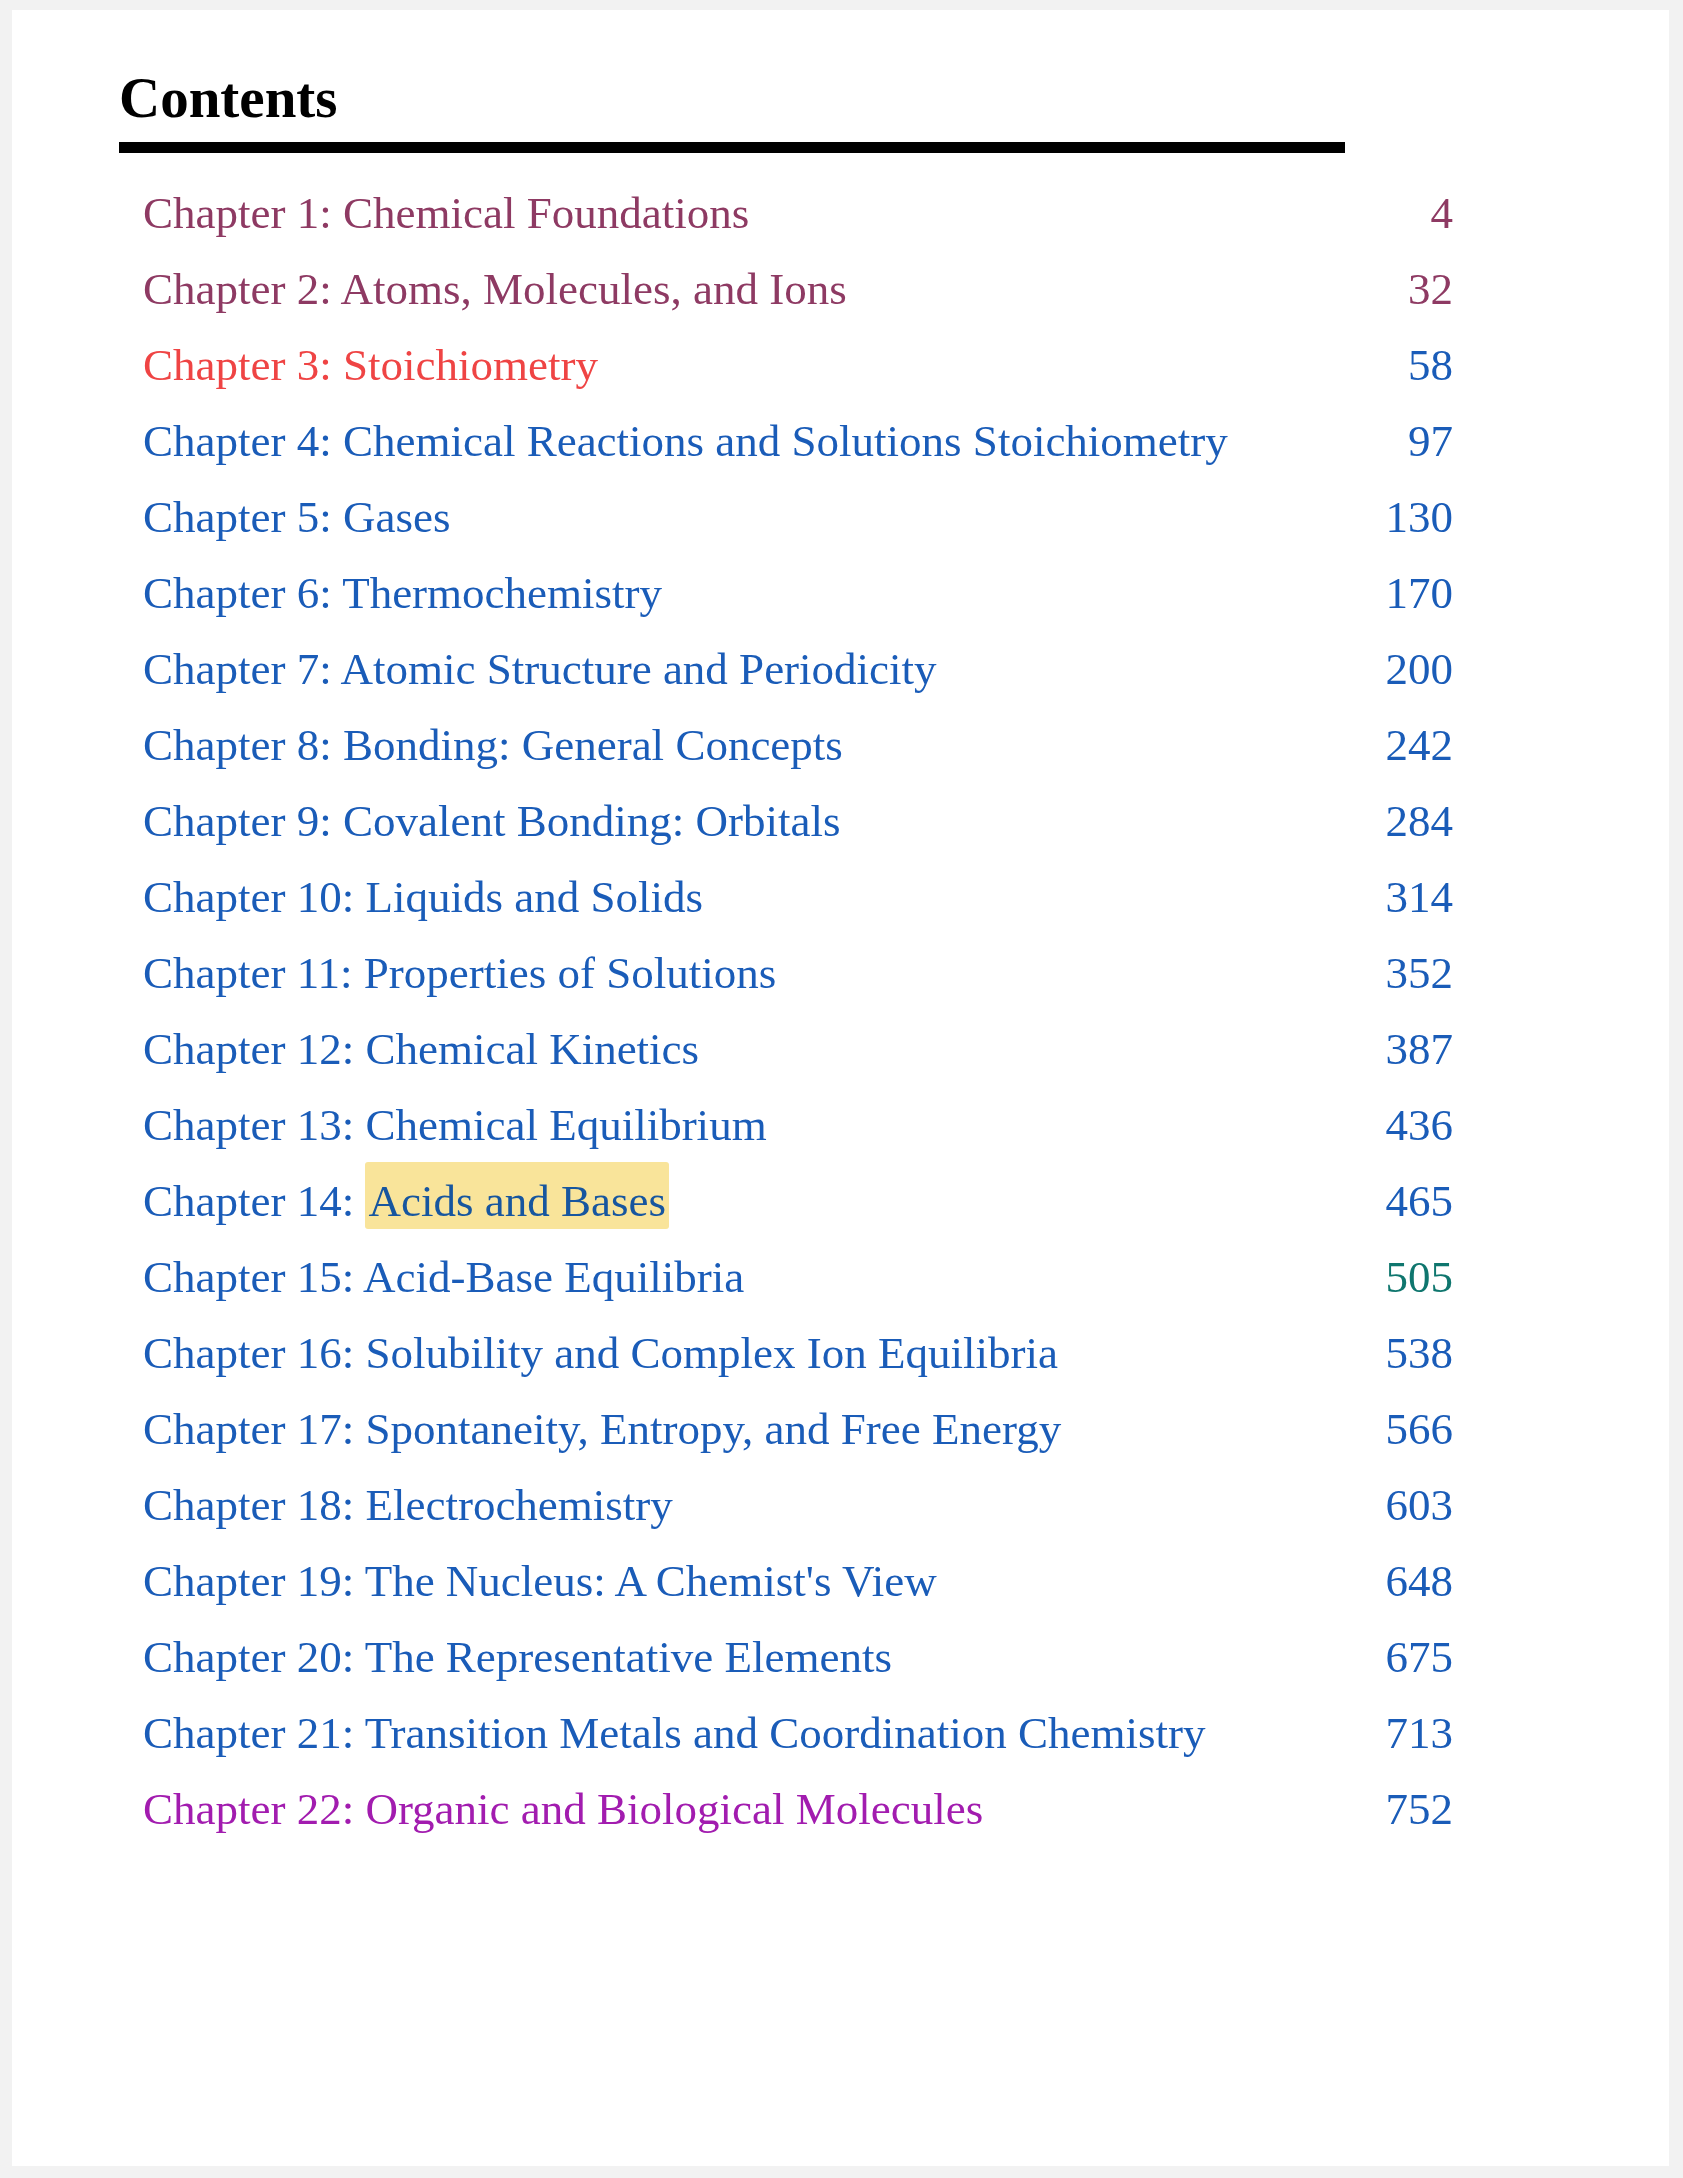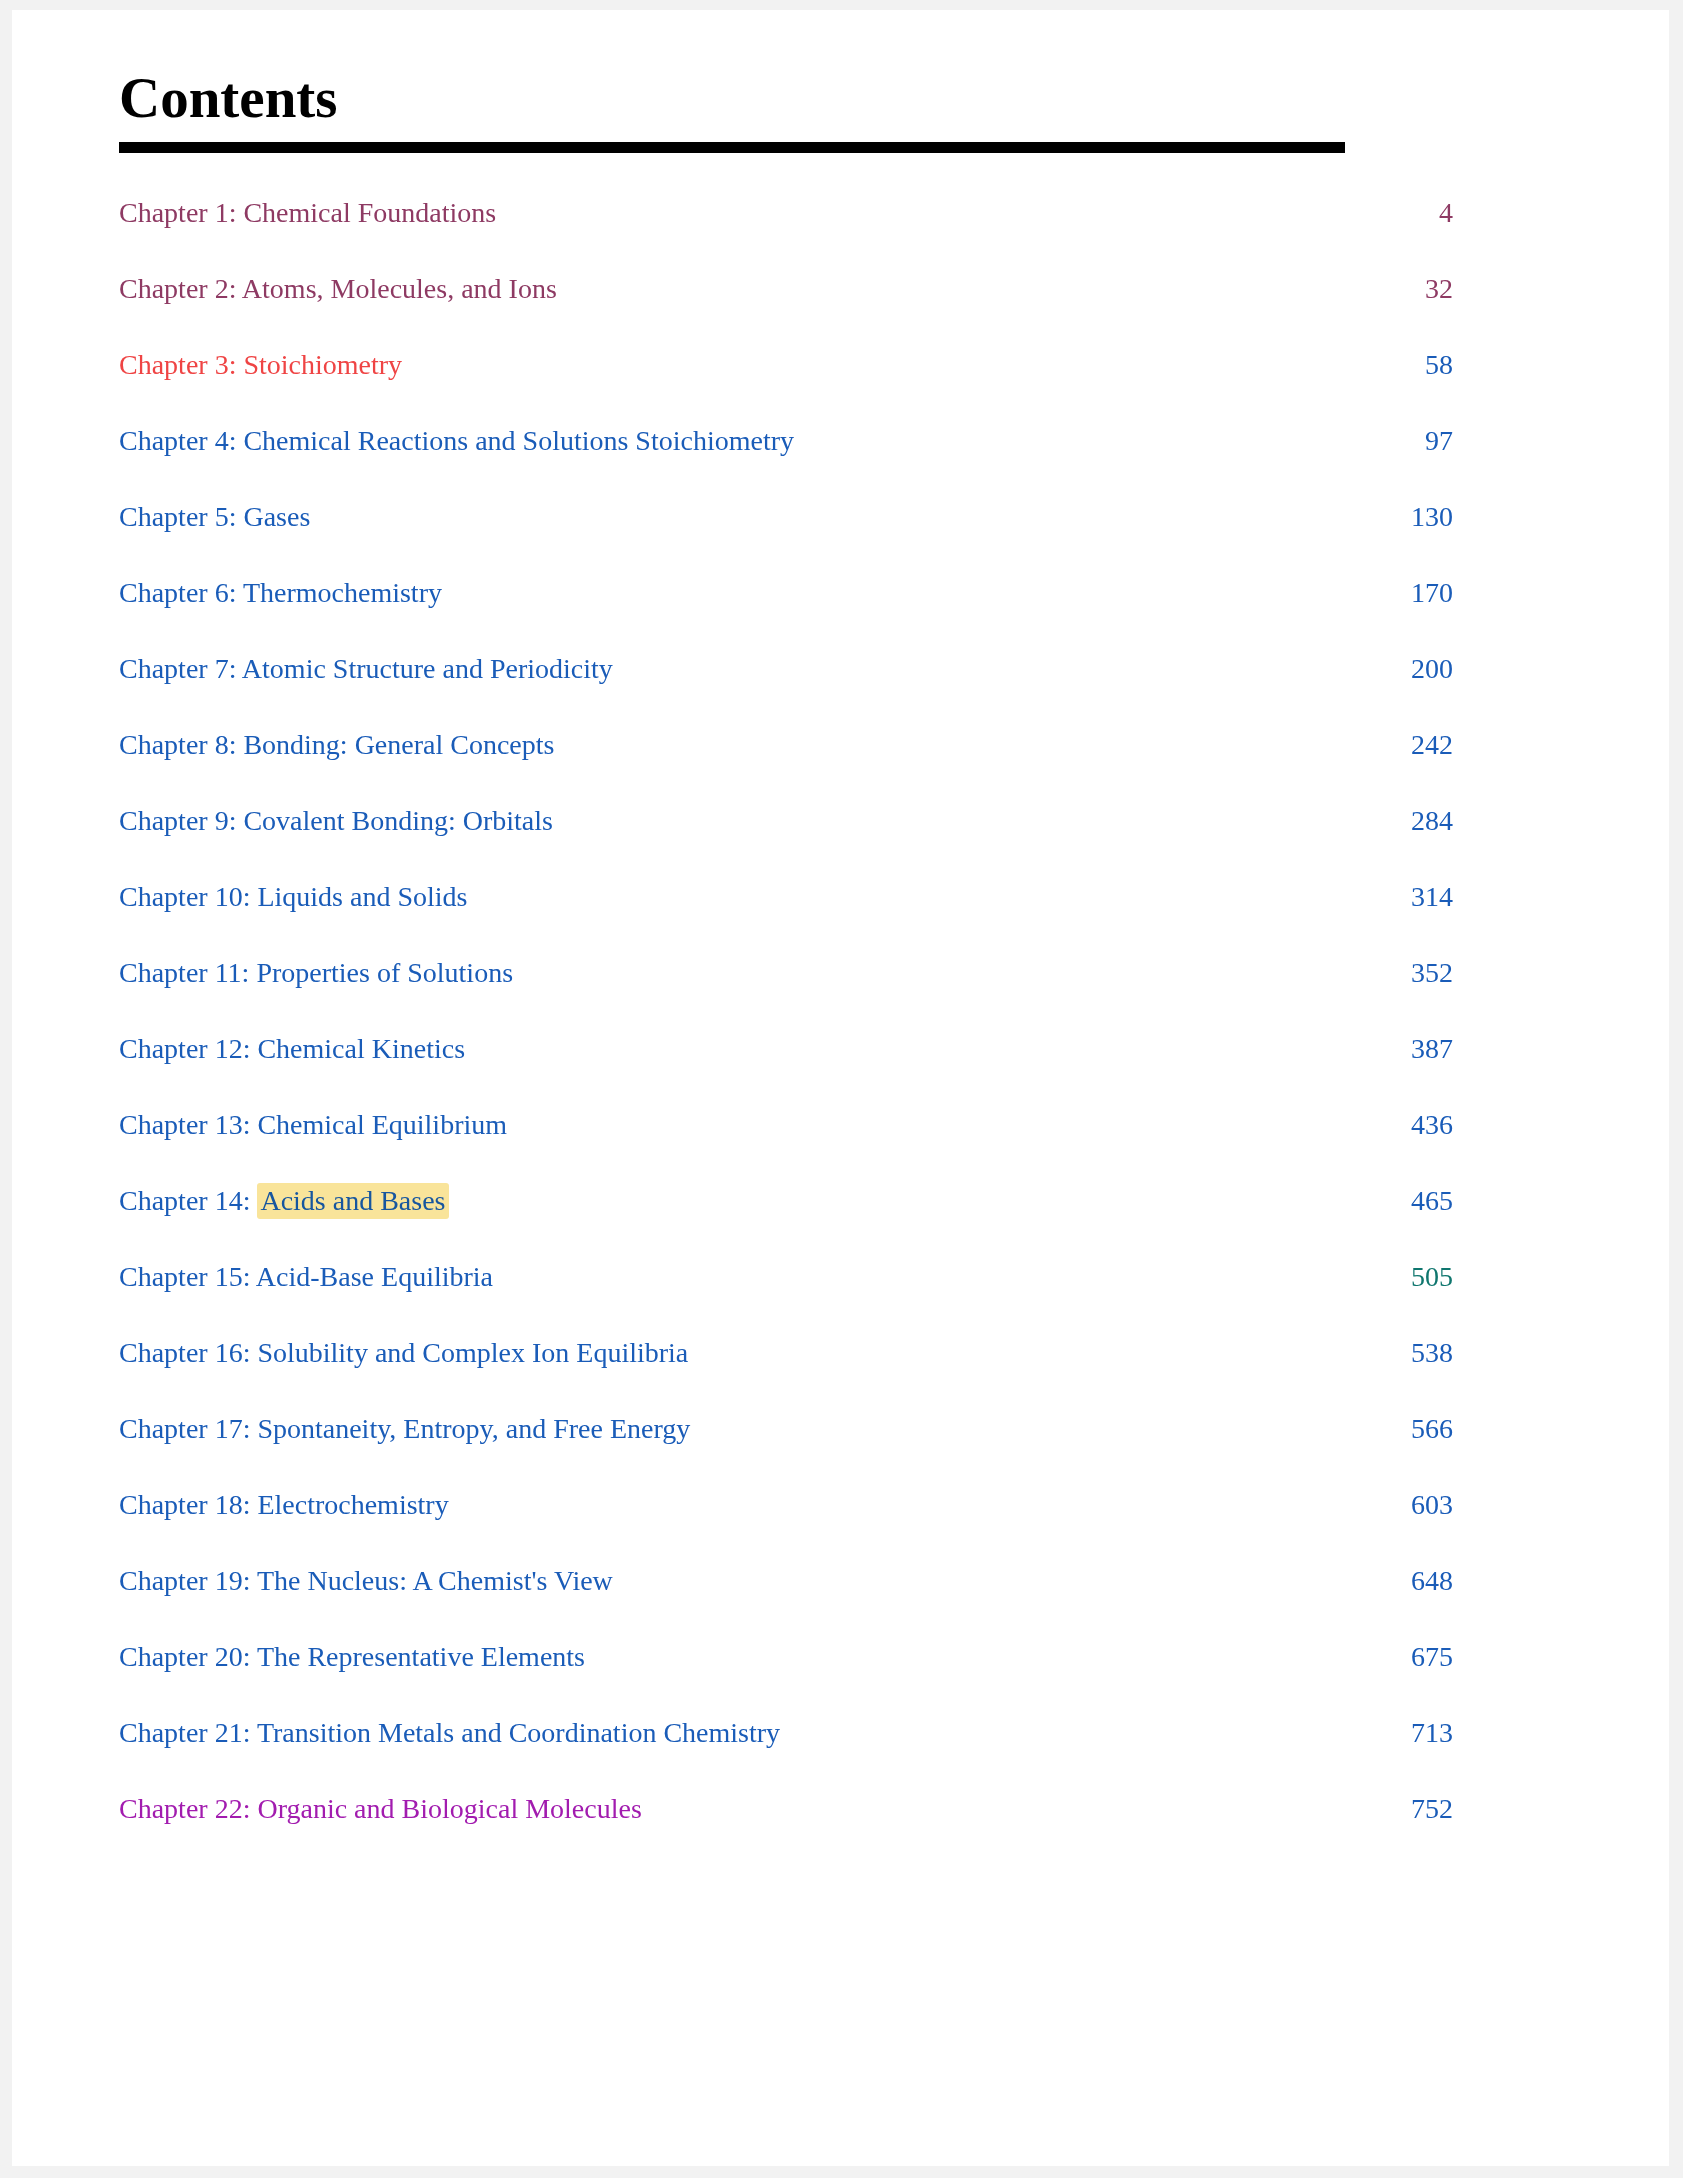--- a/index.html
+++ b/index.html
@@ -65,44 +65,45 @@
     margin: 0;
     padding: 0;
     list-style: none;
   }
 
   .toc-row {
     display: flex;
     align-items: baseline;
     justify-content: space-between;
     height: 76px;
-    font-size: 28px;
+    font-size: 45px;
     line-height: 76px;
     white-space: nowrap;
+    margin-left: 24px;
   }
 
   .toc-title {
     flex: 0 1 auto;
     overflow: visible;
   }
 
   .toc-page {
     flex: 0 0 auto;
     text-align: right;
     min-width: 89px;
     padding-right: 12px;
   }
 
   .c-blue   { color: #1a5cb8; }
   .c-purple { color: #8e3a63; }
 
   .hl {
     background: #f9e49a;
     border-radius: 3px;
-    padding: 2px 3px 3px 3px;
+    padding: 14px 3px 3px 3px;
     color: #17569f;
   }
 </style>
 </head>
 <body>
 
 <div id="page" style="background: rgb(255, 255, 255);">
 
   <div class="edge top"></div>
   <div class="edge bottom"></div>

